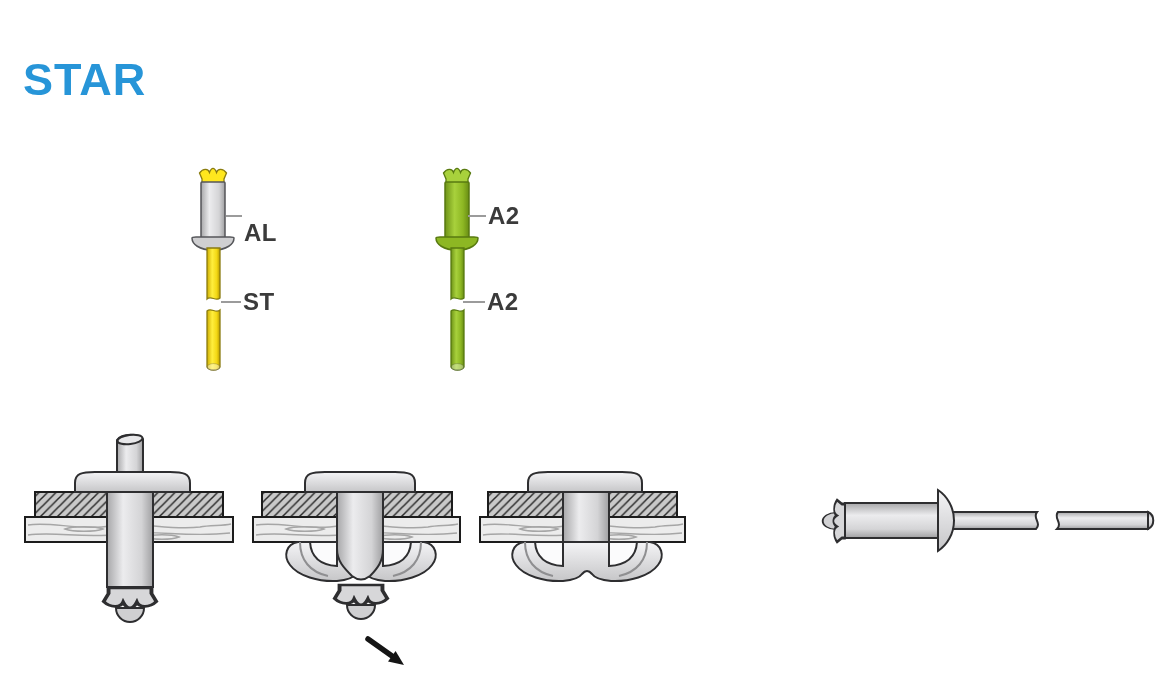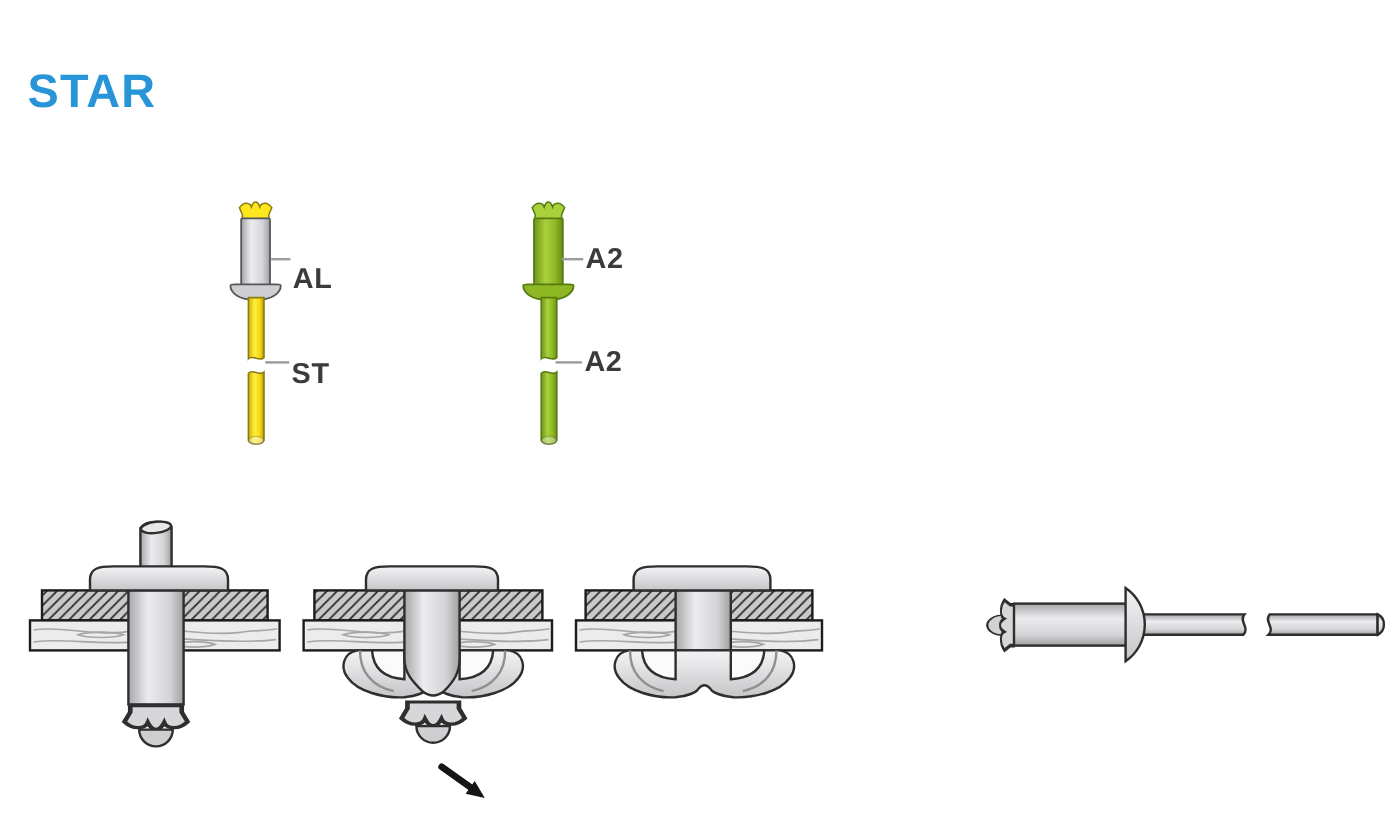--- a/index.html
+++ b/index.html
@@ -3,21 +3,21 @@
 <meta charset="utf-8">
 <style>
   html,body{margin:0;padding:0;}
   body{
     width:1160px;height:687px;background:var(--background,#ffffff);
     font-family:"Liberation Sans", sans-serif;position:relative;overflow:hidden;
   }
   .canvas{position:absolute;inset:0;}
   .logo{
     position:absolute;left:23px;top:57px;
-    font-size:39px;font-weight:bold;letter-spacing:1px;
+    font-size:45px;font-weight:bold;letter-spacing:1px;
     color:var(--logo-blue,#2795d8);line-height:1;text-align:right;
   }
   .lbl{
     position:absolute;font-size:24px;font-weight:bold;
     color:var(--label-text,#3b3b3b);line-height:1;letter-spacing:0.5px;
   }
   .leader{position:absolute;height:2px;background:var(--leader-gray,#9b9b9b);}
   .fig{position:absolute;}
   svg{display:block;overflow:visible;}
   
@@ -83,21 +83,21 @@
     <use href="#crown" class="part-crown" transform="translate(28,18)"></use>
     <rect class="part-body" x="16" y="17" width="24" height="56" rx="1"></rect>
     <path class="part-flange" d="M7,73 C7,72 9,72 11,72 L45,72 C47,72 49,72 49,73 C49,79 42,85 28,85 C14,85 7,79 7,73 Z"></path>
     <path class="part-stem" d="M22,83 L35,83 L35,133 C31,137 26,130 22,134 Z"></path>
     <path class="part-stem" d="M22,146 C26,142 31,149 35,145 L35,202 C33,206 24,206 22,202 Z"></path>
     <ellipse cx="28.5" cy="202" rx="6.3" ry="3.4" fill="#ffffff66" stroke="#00000033" stroke-width="1"></ellipse>
   </svg>
   <div class="leader" style="left:226px;top:215px;width:16px"></div>
   <div class="lbl" style="left:244px;top:221px">AL</div>
   <div class="leader" style="left:221px;top:301px;width:20px"></div>
-  <div class="lbl" style="left:243px;top:300px">ST</div>
+  <div class="lbl" style="left:243px;top:290px">ST</div>
 
   <svg class="fig rivet2" style="left:429px;top:165px" width="60" height="212" viewBox="0 0 60 212">
     <use href="#crown" class="part-crown" transform="translate(28,18)"></use>
     <rect class="part-body" x="16" y="17" width="24" height="56" rx="1"></rect>
     <path class="part-flange" d="M7,73 C7,72 9,72 11,72 L45,72 C47,72 49,72 49,73 C49,79 42,85 28,85 C14,85 7,79 7,73 Z"></path>
     <path class="part-stem" d="M22,83 L35,83 L35,133 C31,137 26,130 22,134 Z"></path>
     <path class="part-stem" d="M22,146 C26,142 31,149 35,145 L35,202 C33,206 24,206 22,202 Z"></path>
     <ellipse cx="28.5" cy="202" rx="6.3" ry="3.4" fill="#ffffff55" stroke="#00000033" stroke-width="1"></ellipse>
   </svg>
   <div class="leader" style="left:468px;top:215px;width:18px"></div>

